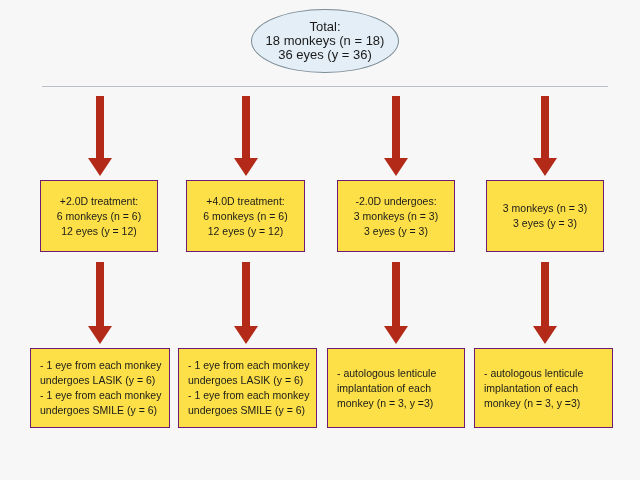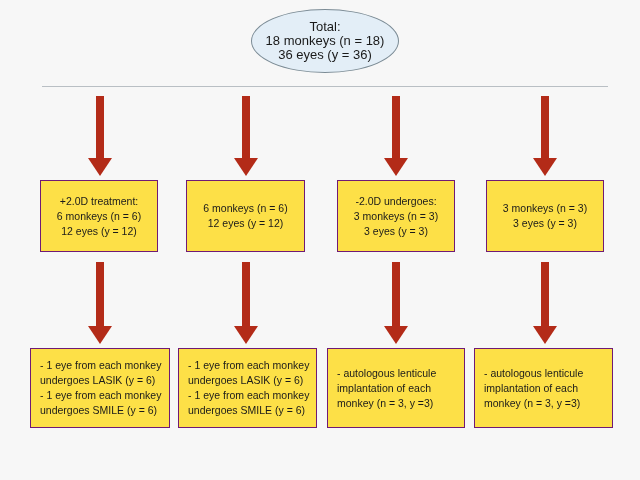--- a/index.html
+++ b/index.html
@@ -130,20 +130,21 @@
     <div class="shaft" style="height:62px;"></div>
     <div class="head" style="top:62px;"></div>
   </div>
 
   <div class="box center" style="left:40px; top:180px; width:118px; height:72px;">
     <div class="ln">+2.0D treatment:</div>
     <div class="ln">6 monkeys (n = 6)</div>
     <div class="ln">12 eyes (y = 12)</div>
   </div>
   <div class="box center" style="left:186px; top:180px; width:119px; height:72px;">
+    <div class="ln">+4.0D treatment:</div>
     <div class="ln">6 monkeys (n = 6)</div>
     <div class="ln">12 eyes (y = 12)</div>
   </div>
   <div class="box center" style="left:337px; top:180px; width:118px; height:72px;">
     <div class="ln">-2.0D undergoes:</div>
     <div class="ln">3 monkeys (n = 3)</div>
     <div class="ln">3 eyes (y = 3)</div>
   </div>
   <div class="box center" style="left:486px; top:180px; width:118px; height:72px;">
     <div class="ln">3 monkeys (n = 3)</div>

